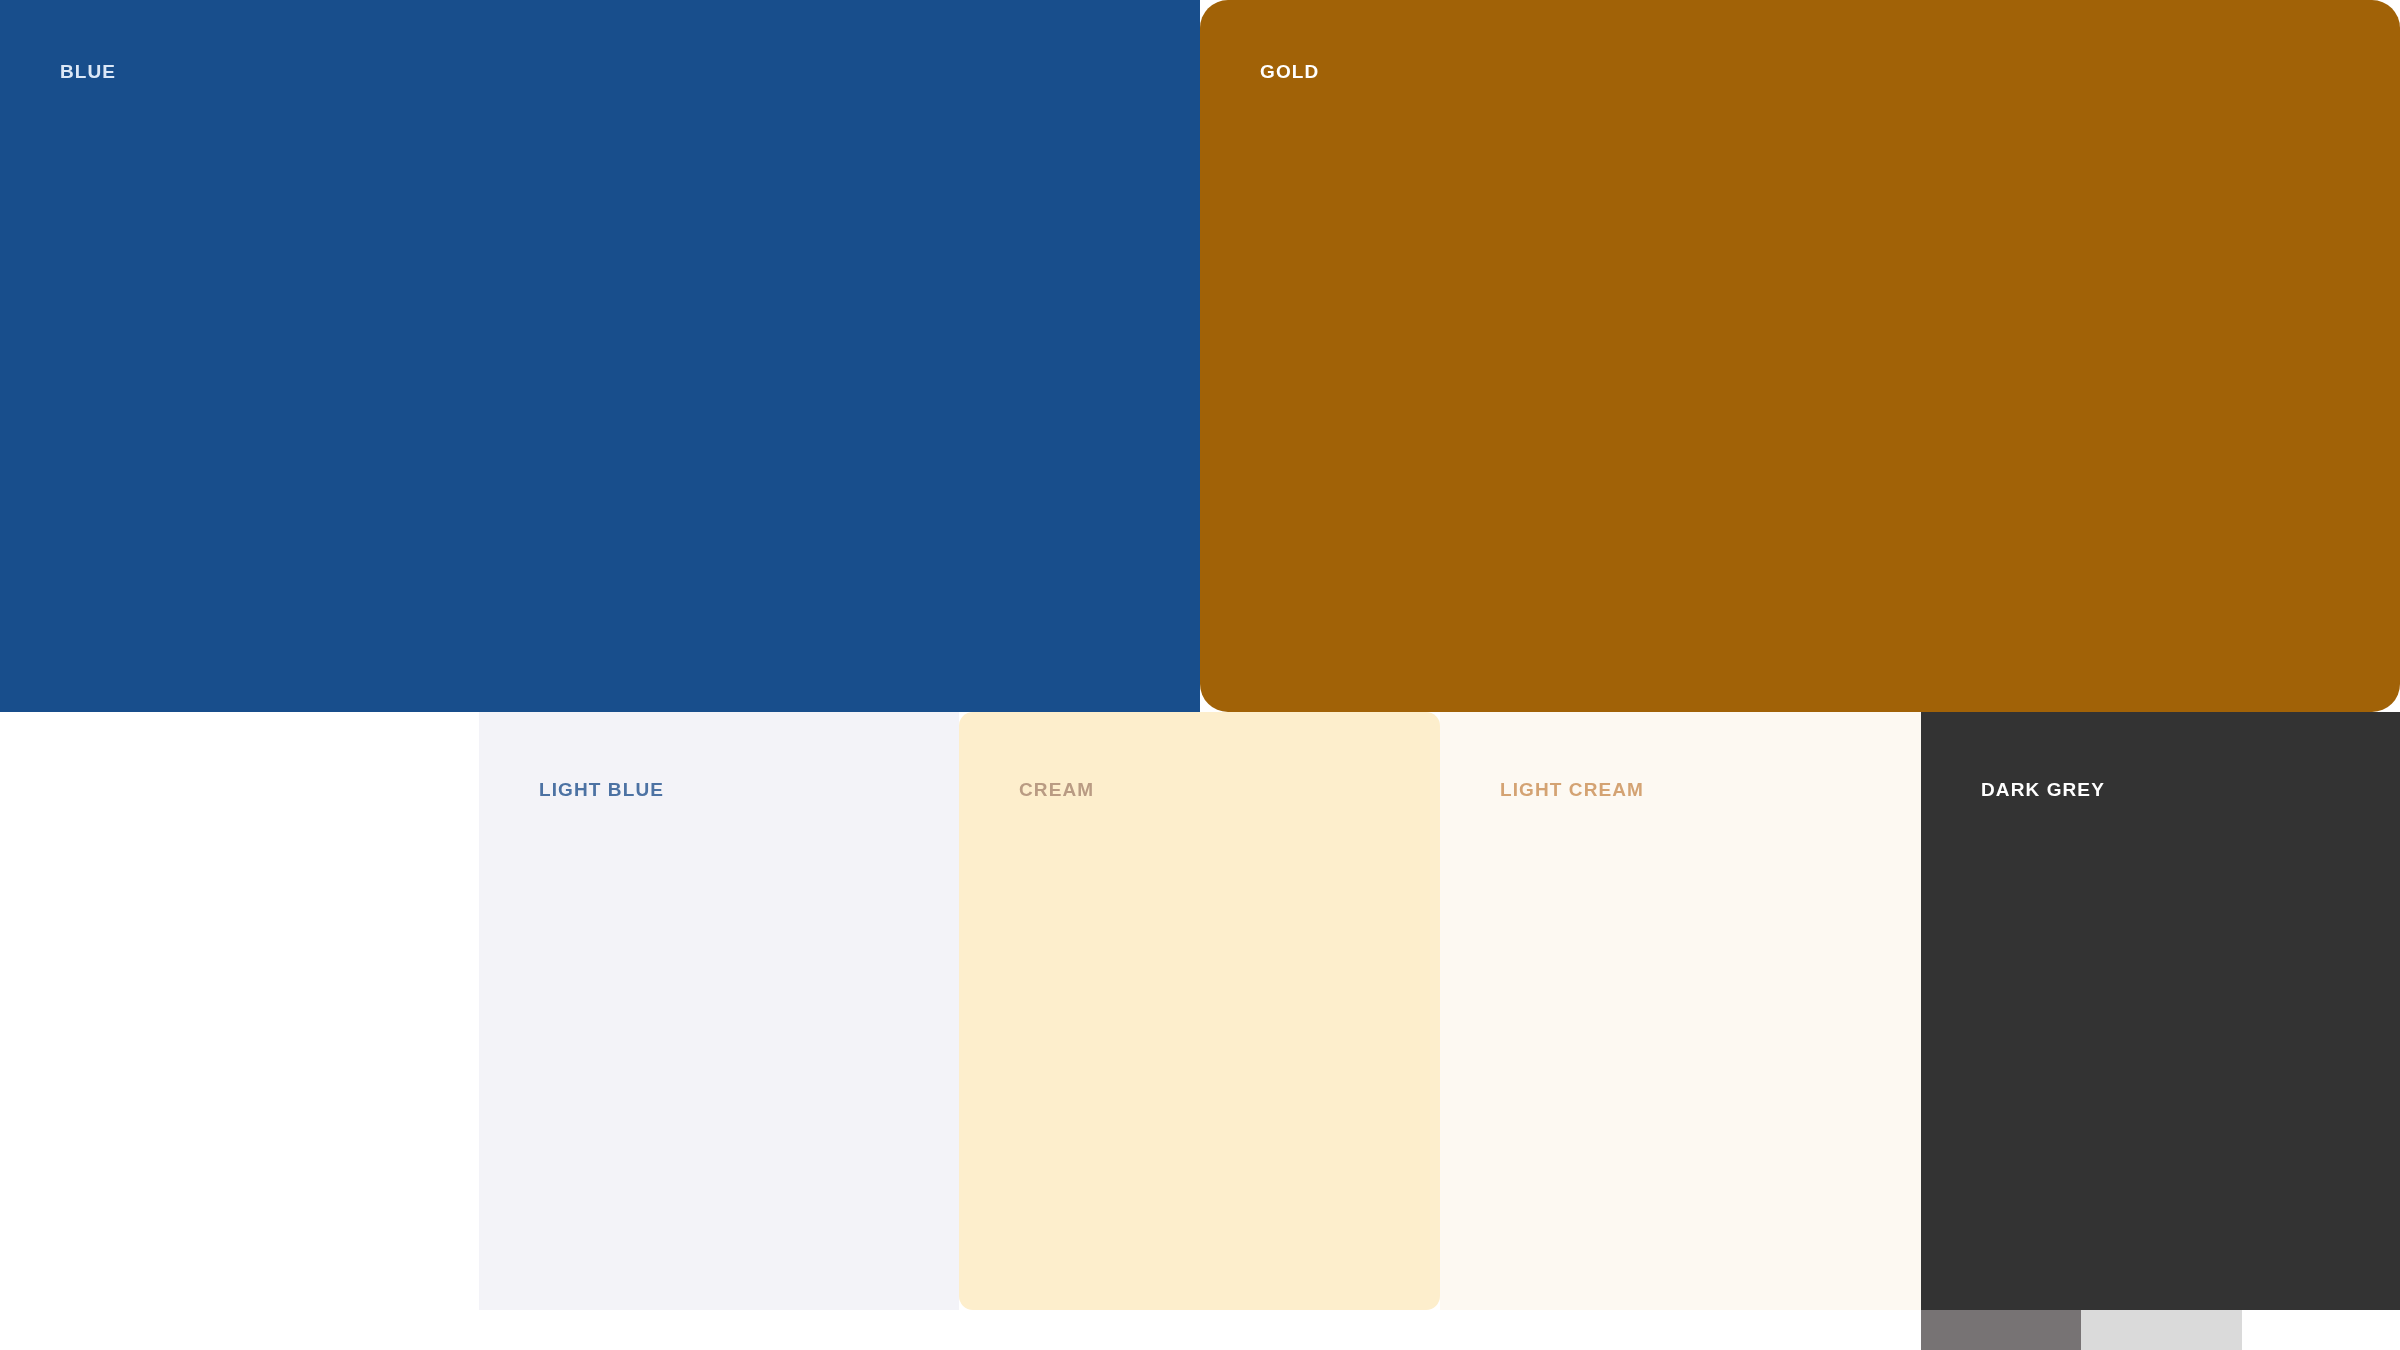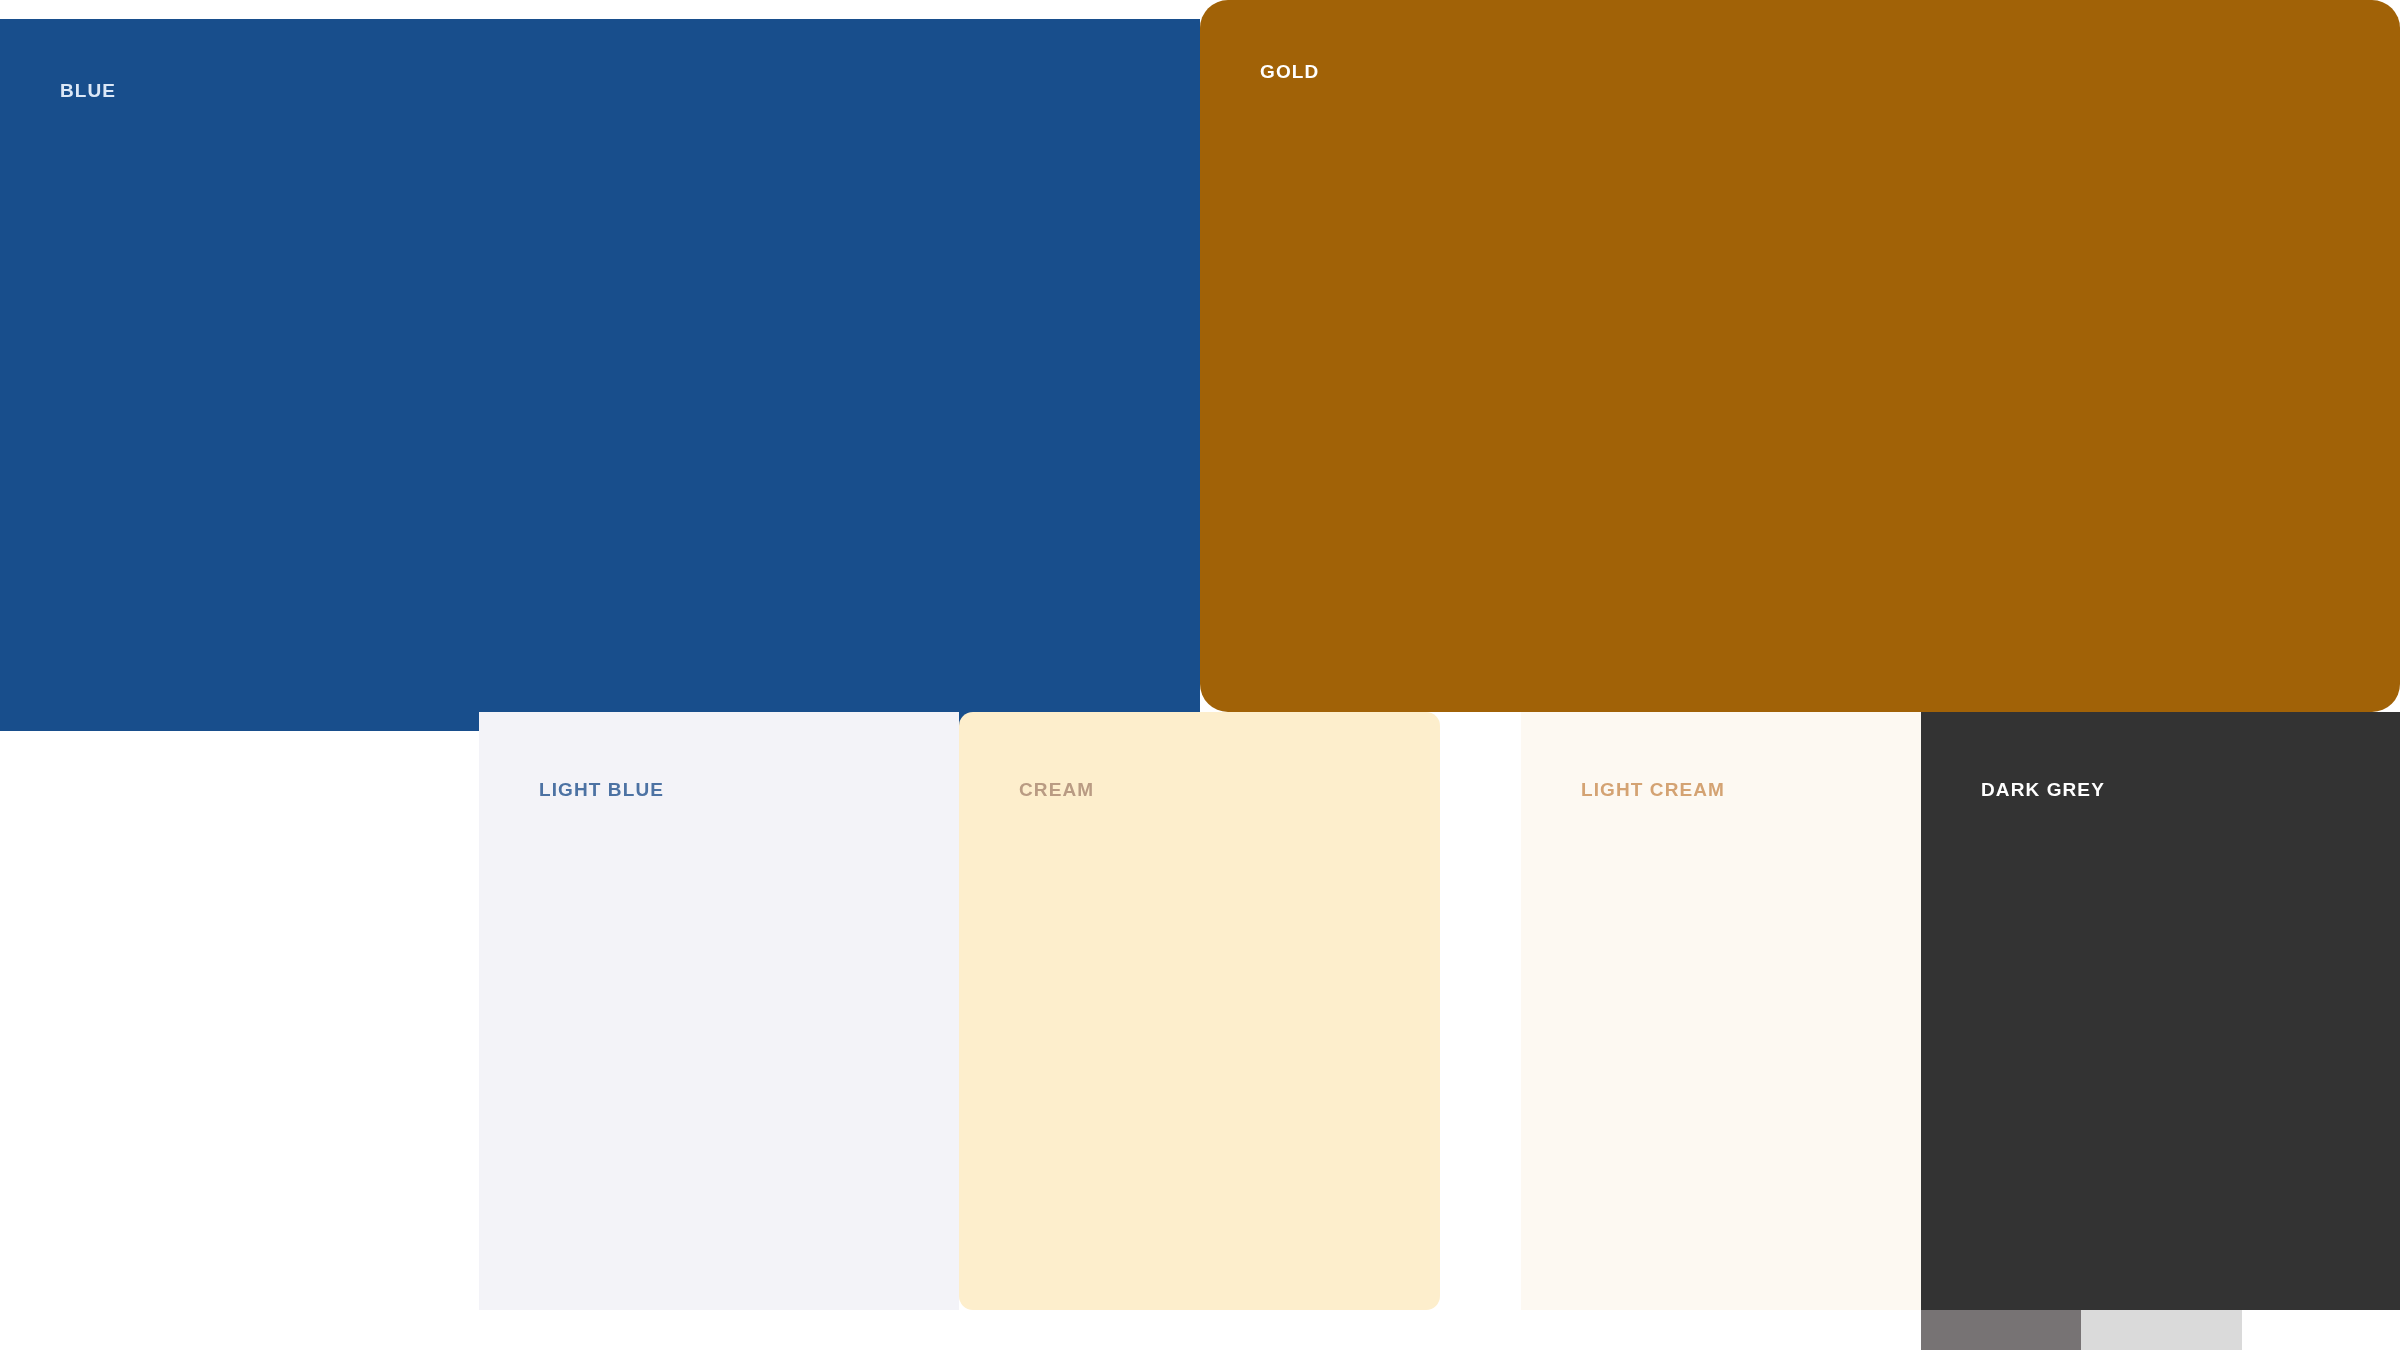--- a/index.html
+++ b/index.html
@@ -40,35 +40,35 @@
   .row1 { top: 0; height: 712px; }
   .sw-blue { left: 0;    width: 1200px; }
   .sw-gold { left: 1200px; width: 1200px; }
 
   
   .row2 { top: 712px; height: 598px; }
   .row2 .swatch-label { top: 68px; }
   .sw-sky        { left: 0;      width: 479px; }
   .sw-lightblue  { left: 479px;  width: 480px; }
   .sw-cream      { left: 959px;  width: 481px; border-radius: 14px; }
-  .sw-lightcream { left: 1521px; width: 481px; }
+  .sw-lightcream { left: 1440px; width: 481px; }
   .sw-darkgrey   { left: 1921px; width: 516px; }
 
   
   .row3 { top: 1310px; height: 40px; }
   .sw-grey      { left: 1921px; width: 160px; }
   .sw-lightgrey { left: 2081px; width: 161px; }
   .sw-white     { left: 2242px; width: 158px; }
 </style>
 </head>
 <body>
 
 <div id="palette">
 
-  <div class="swatch row1 sw-blue" style="background-color: rgb(24, 78, 140); margin-top: 19px;">
+  <div class="swatch row1 sw-blue" style="background-color: rgb(24, 78, 140);">
     <span class="swatch-label" style="color: rgb(220, 232, 247);">BLUE</span>
   </div>
 
   <div class="swatch row1 sw-gold" style="background-color: #a16207; border-radius: 28px;">
     <span class="swatch-label" style="color: rgb(255, 255, 255);">GOLD</span>
   </div>
 
 
   <div class="swatch row2 sw-lightblue" style="background-color: rgb(243, 243, 248);">
     <span class="swatch-label" style="color: rgb(76, 114, 163);">LIGHT BLUE</span>

